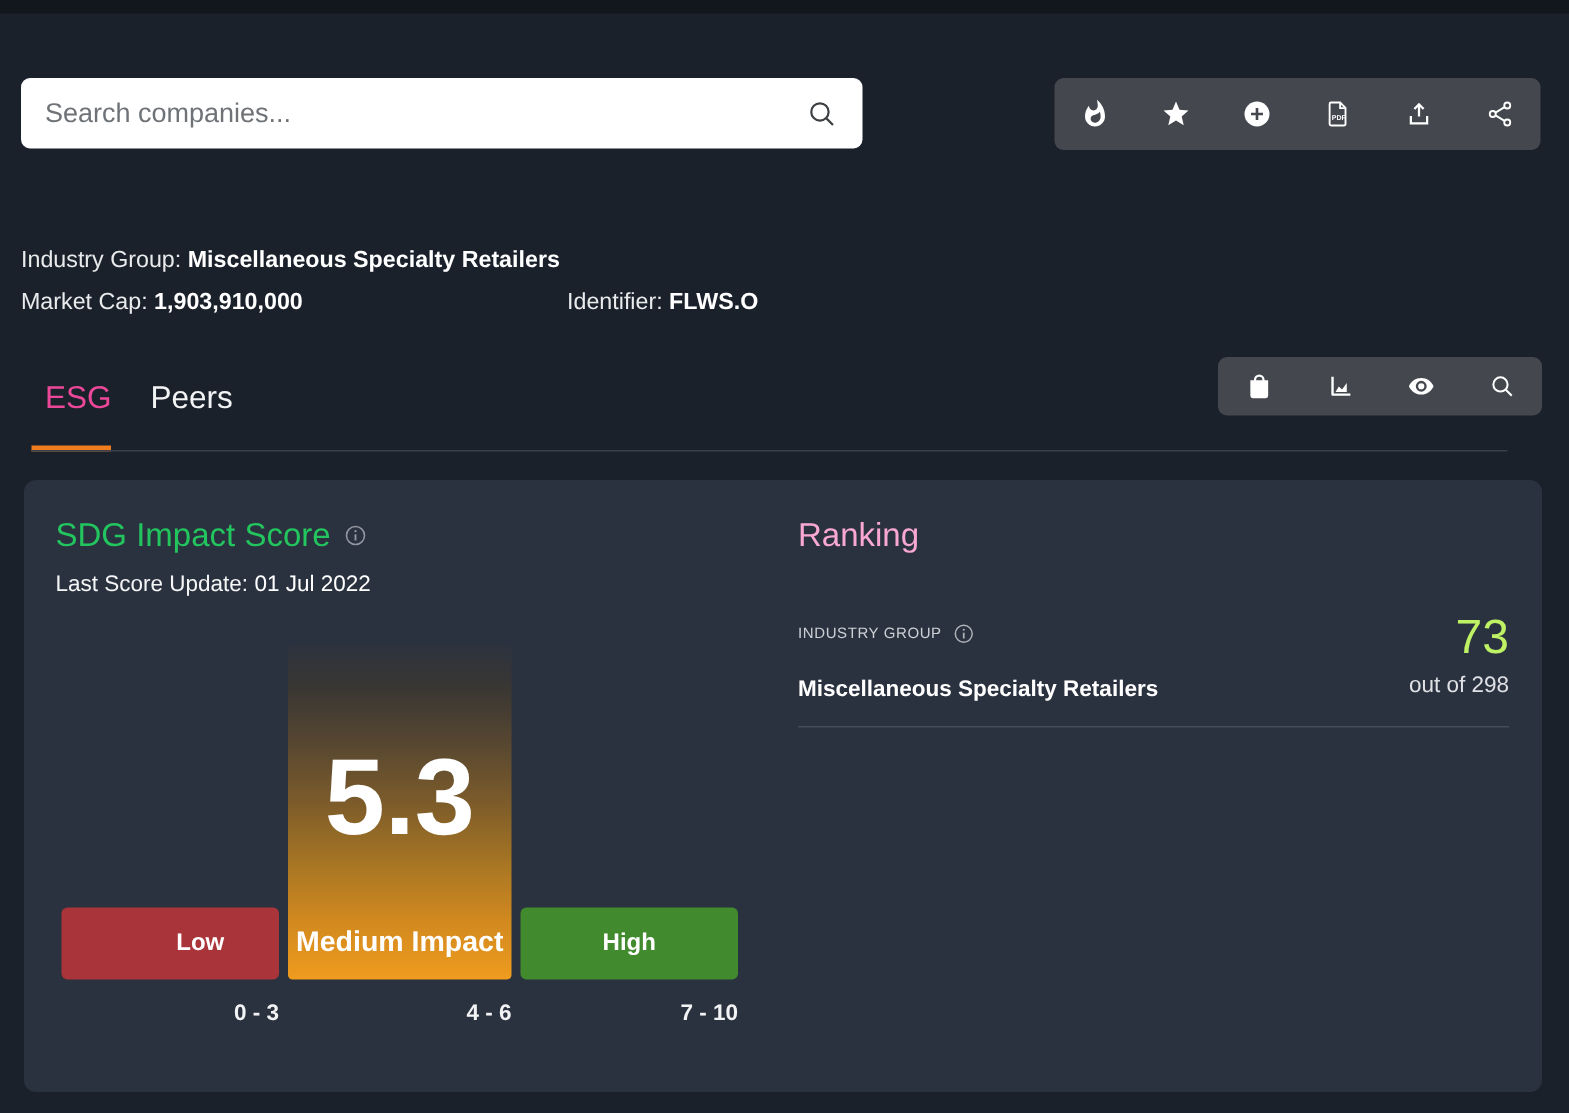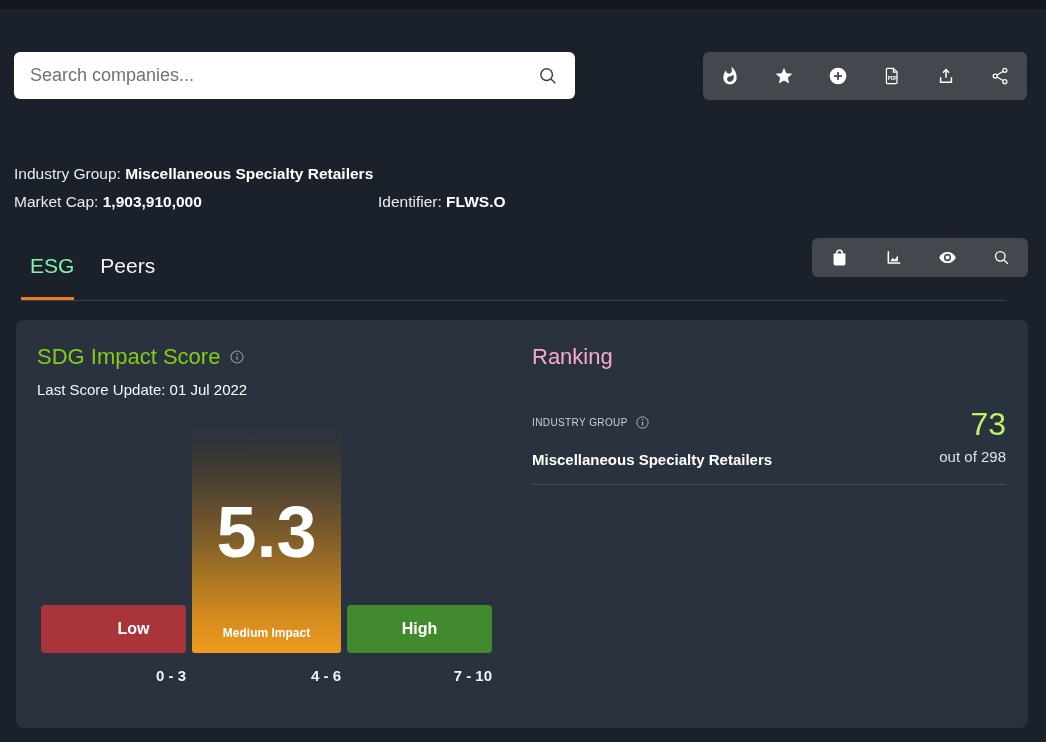--- a/index.html
+++ b/index.html
@@ -30,47 +30,47 @@
 
   
   .company-info { position:absolute; left:14px; top:163px; width:700px; font-size:15.5px; color:#e9eaec; }
   .ci-line { height:28px; line-height:22px; position:relative; }
   .ci-line b { color:#fff; font-weight:700; }
   .ci-identifier { position:absolute; left:364px; top:0; }
 
   
   .tabs { position:absolute; left:30px; top:254px; display:flex; gap:26px; font-size:21px; }
   .tab { background:none; border:none; font-family:inherit; font-size:21px; cursor:pointer; padding:0; }
-  .tab-active { color:#86efac; }
+  .tab-active { color:#ec4899; }
   .tab-idle { color:#f2f3f4; }
   .tab-underline { position:absolute; left:21px; top:297px; width:53px; height:4px; background:#ef7d1e; }
   .tab-divider { position:absolute; left:21px; top:300px; width:984px; height:1px; background:#39404d; }
 
   
   .card { position:absolute; left:16px; top:320px; width:1012px; height:408px;
     background:#2b323f; border-radius:8px; }
 
   .sdg-title-row { position:absolute; left:21px; top:24px; display:flex; align-items:center; gap:9px; }
-  .sdg-title { font-size:22px; color:#84cc16; }
+  .sdg-title { font-size:22px; color:#22c55e; }
   .info-icon { width:16px; height:16px; color:#9196a0; cursor:pointer; }
   .sdg-update { position:absolute; left:21px; top:61px; font-size:15px; color:#f4f5f6; }
   .sdg-update b { font-weight:400; color:#fff; }
 
   .gauge { position:absolute; left:25px; top:108px; width:451px; height:225px; }
   .band-box { position:absolute; bottom:0; height:48px; border-radius:4px;
     display:flex; align-items:center; justify-content:center;
     font-size:16px; font-weight:700; color:#fff; }
   .band-low  { left:0; width:145px;padding-left:40px; }
   .band-high { left:306px; width:145px; }
   .band-med  { position:absolute; left:151px; top:0; bottom:0; width:149px; border-radius:4px 4px 3px 3px;
     background:linear-gradient(180deg,#2b323f 0%,#3a3733 14%,#574731 30%,#7d5c2a 48%,#a87623 66%,#d2891f 83%,#ef9c1e 100%); }
   .band-med .score { position:absolute; left:0; top:64px; width:100%; text-align:center;
     font-size:72px; font-weight:700; color:#fff; line-height:80px; }
   .band-med .med-label { position:absolute; left:0; bottom:13px; width:100%; text-align:center;
-    font-size:12px; font-weight:700; color:#fff; }
+    font-size:19px; font-weight:700; color:#fff; }
 
   .ranges { position:absolute; left:25px; top:347px; width:451px; height:20px; }
   .range { position:absolute; top:0; text-align:right; font-size:15px; font-weight:700; color:#f2f3f4; }
   .range-low { left:0; width:145px; } .range-med { left:151px; width:149px; } .range-high { left:306px; width:145px; }
 
   
   .ranking-title { position:absolute; left:516px; top:24px; font-size:22px; color:#f9a8d4; }
   .rank-group-label { position:absolute; left:516px; top:95px; display:flex; align-items:center; gap:7px;
     font-size:10px; letter-spacing:0.4px; color:#cdd0d5; }
   .rank-group-label .info-icon { width:15px; height:15px; color:#aeb2b9; }

